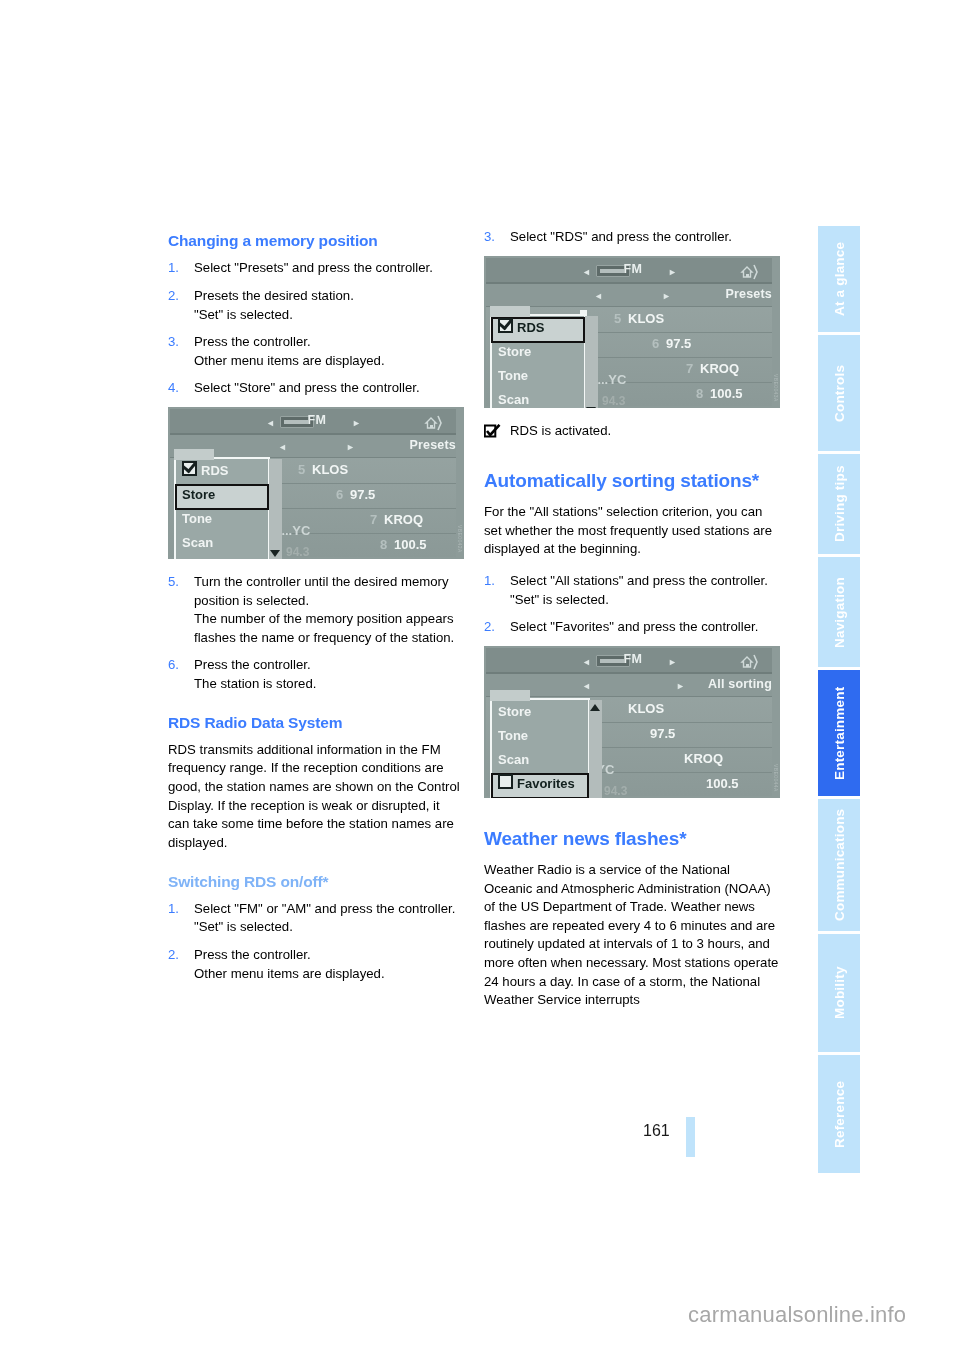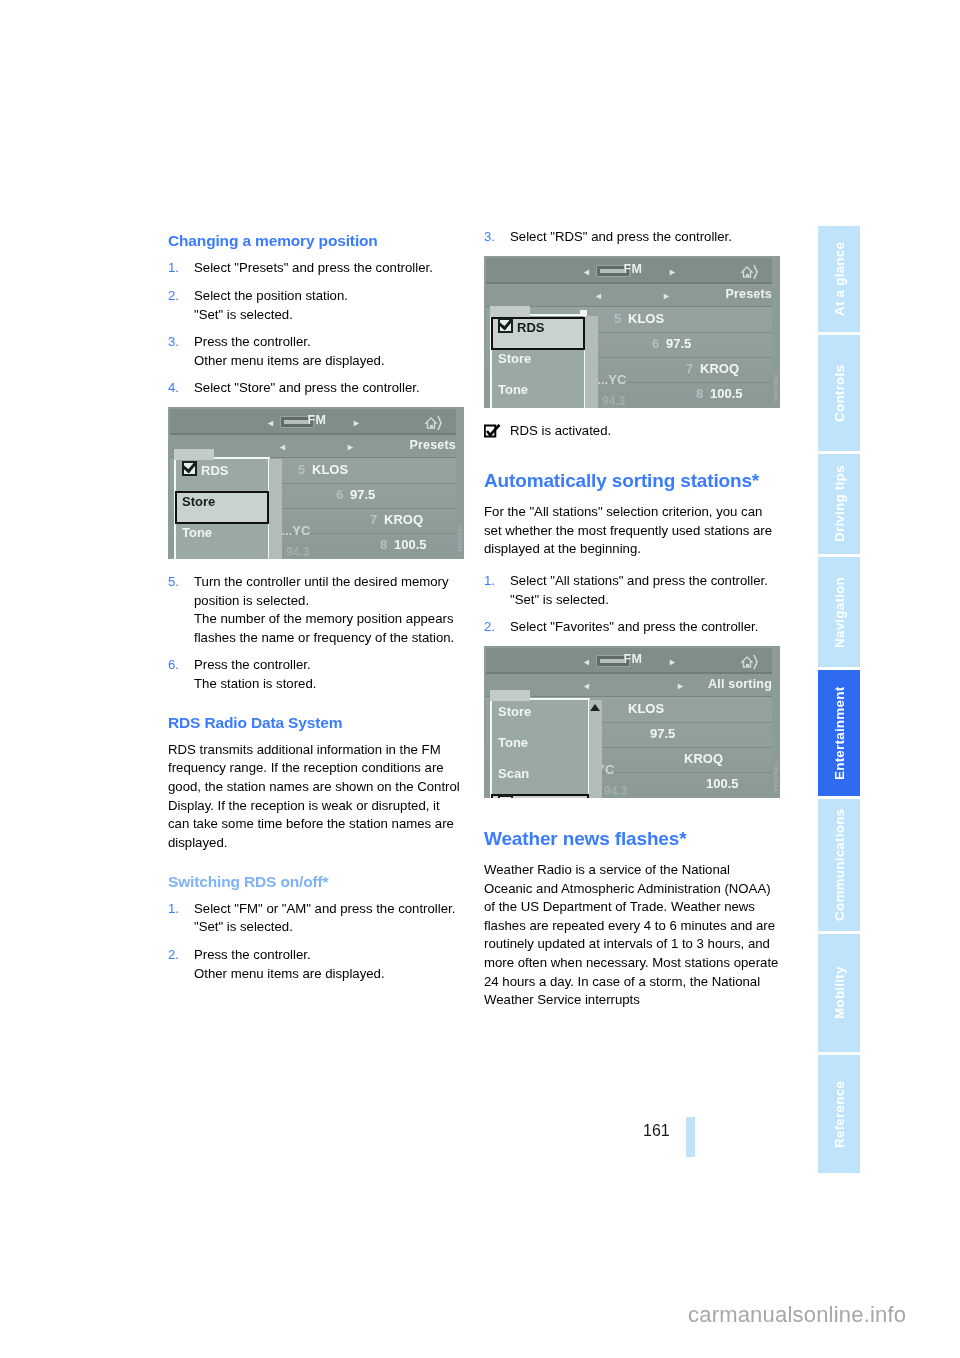--- a/index.html
+++ b/index.html
@@ -220,21 +220,21 @@
     left: 6px;
     top: 50px;
     width: 92px;
     background: #9dabA9;
     background: #9aa8a6;
     border: 2px solid #f3f7f6;
     padding: 2px 0 4px 0;
   }
   .idrive .menu .mi {
     position: relative;
-    padding: 0 4px 12px 6px;
+    padding: 0 4px 5px 6px;
     height: 19px;
     line-height: 19px;
     color: #f0f4f3;
     font-size: 13px;
     font-weight: bold;
     white-space: nowrap;
   }
   .idrive .menu .mi.selected {
     background: #c9d2d1;
     color: #12201e;
@@ -369,21 +369,21 @@
 
     <h2 class="sec-title">Changing a memory position</h2>
 
     <ol class="steps">
       <li>
         <span class="num">1.</span>
         <span>Select "Presets" and press the controller.</span>
       </li>
       <li>
         <span class="num">2.</span>
-        <span>Select the position station.</span>
+        <span>Presets the desired station.</span>
         <span class="sub">"Set" is selected.</span>
       </li>
       <li>
         <span class="num">3.</span>
         <span>Press the controller.</span>
         <span class="sub">Other menu items are displayed.</span>
       </li>
       <li>
         <span class="num">4.</span>
         <span>Select "Store" and press the controller.</span>

